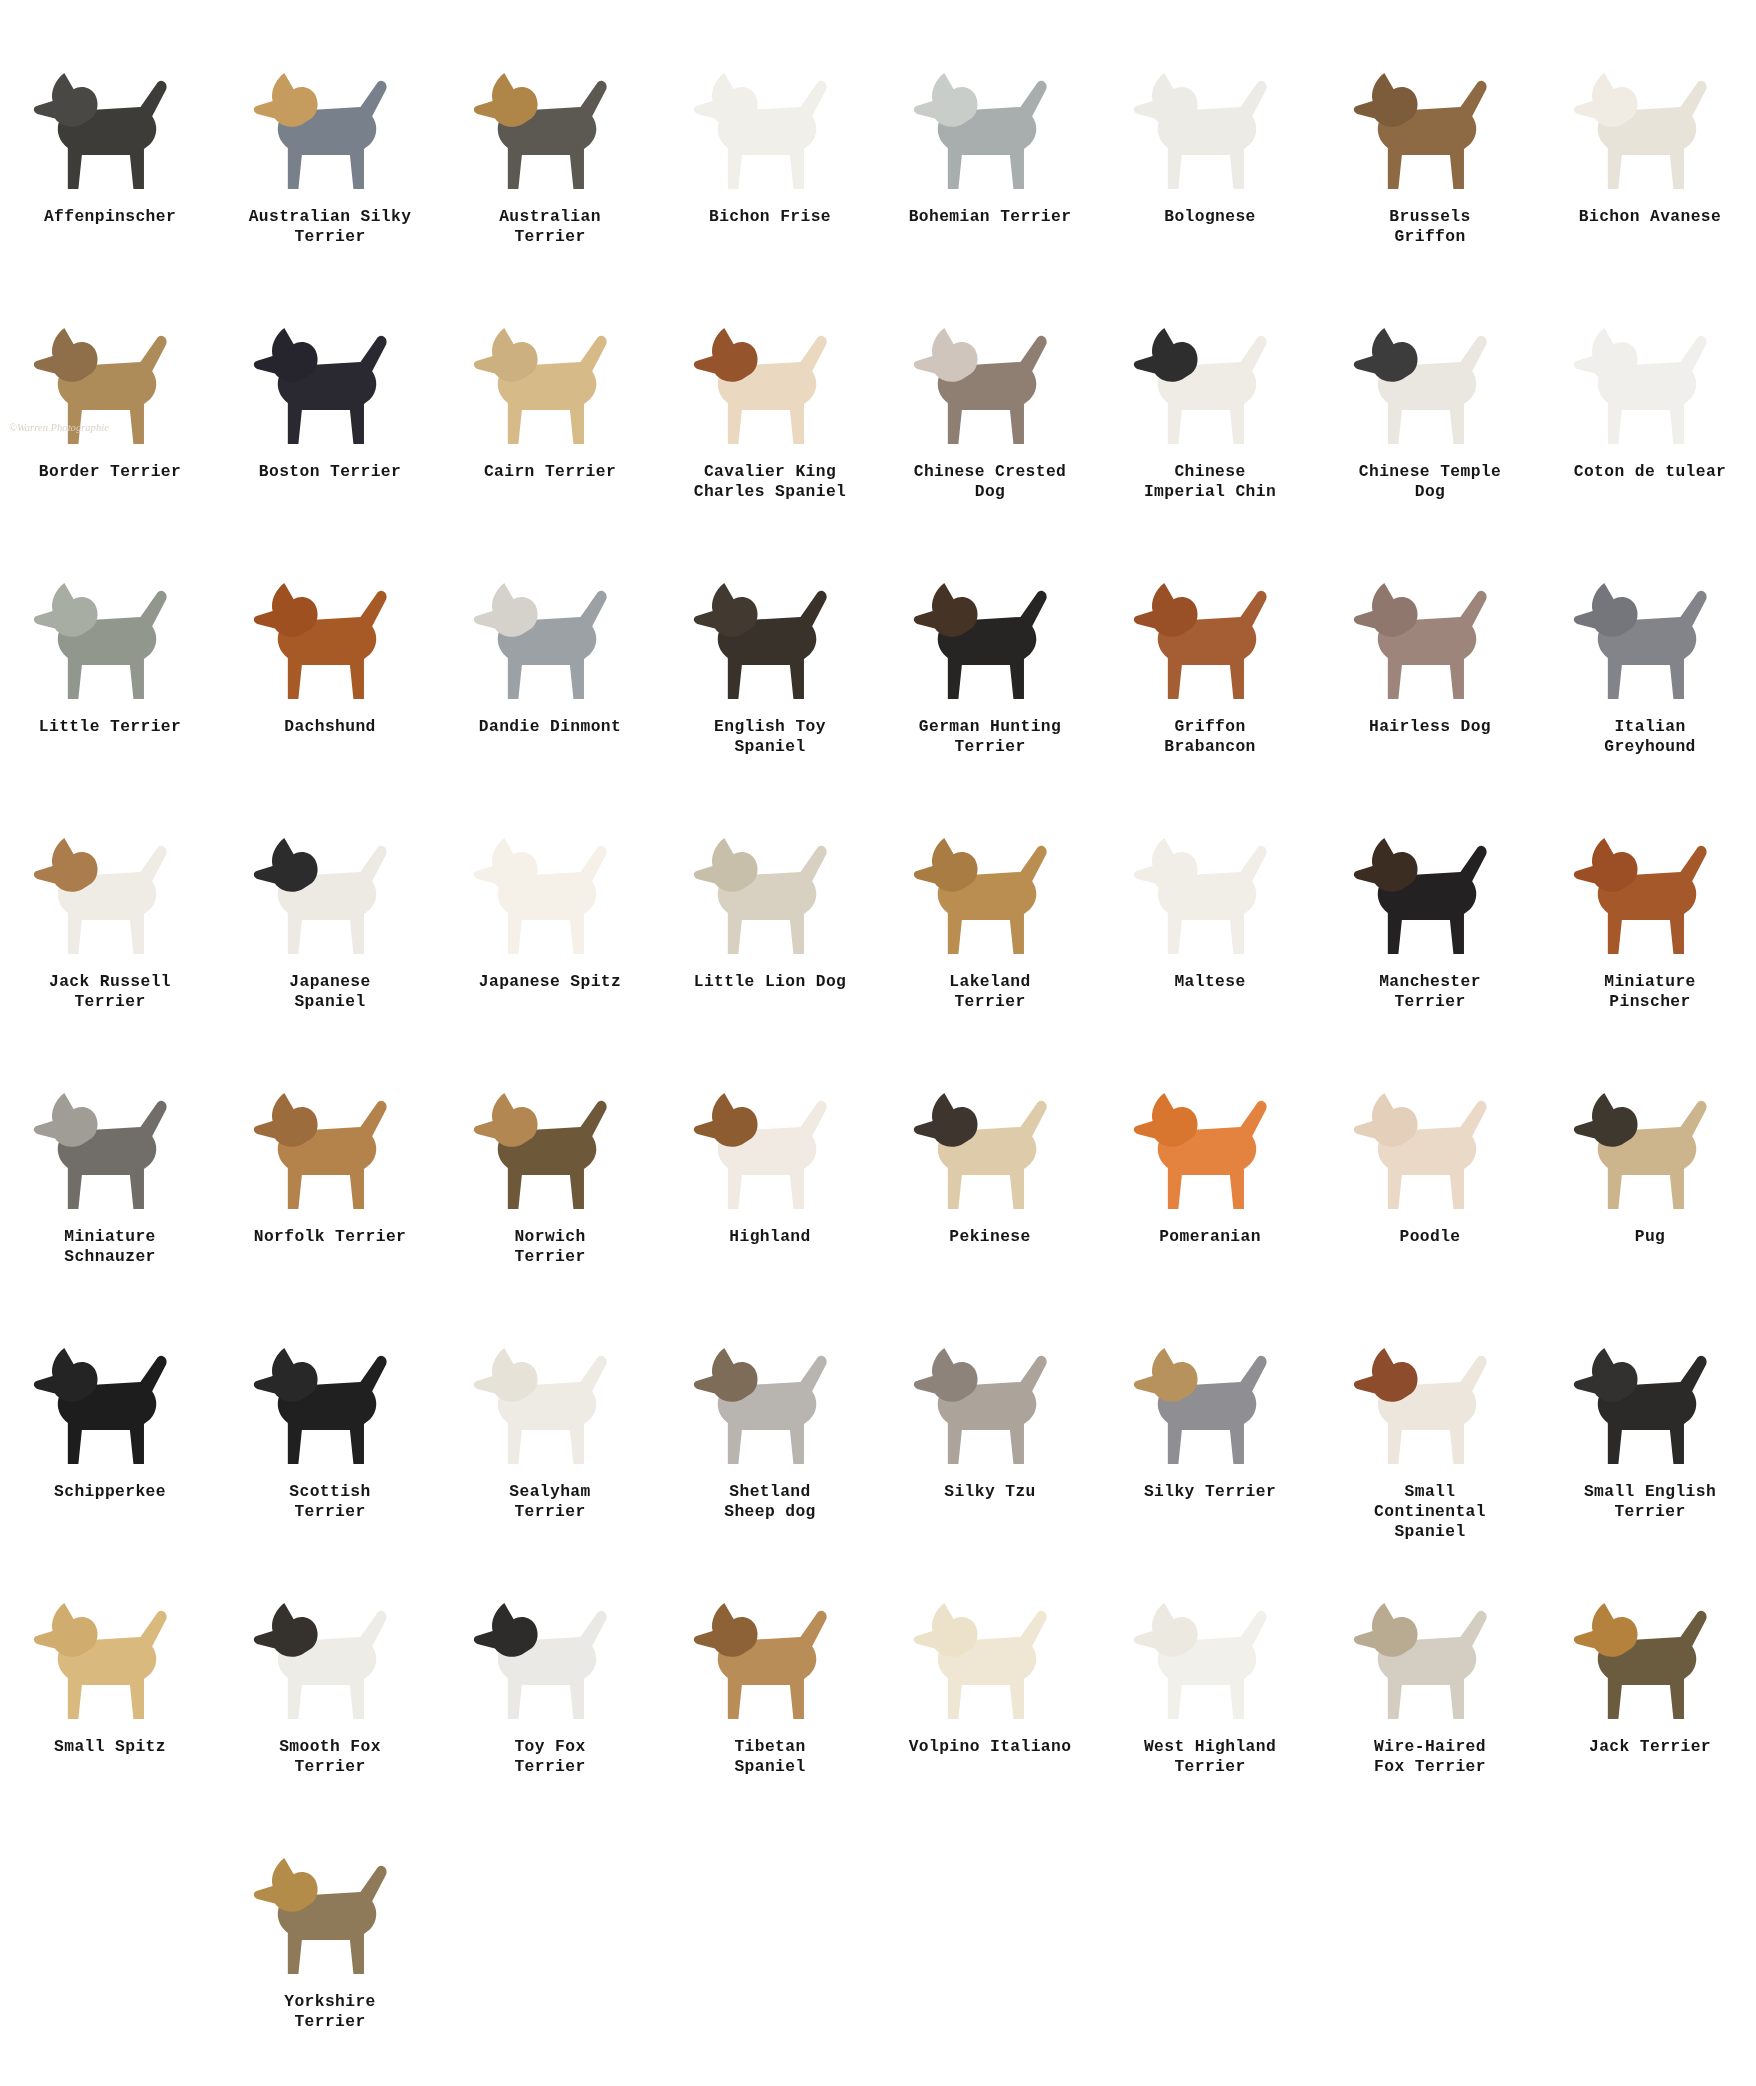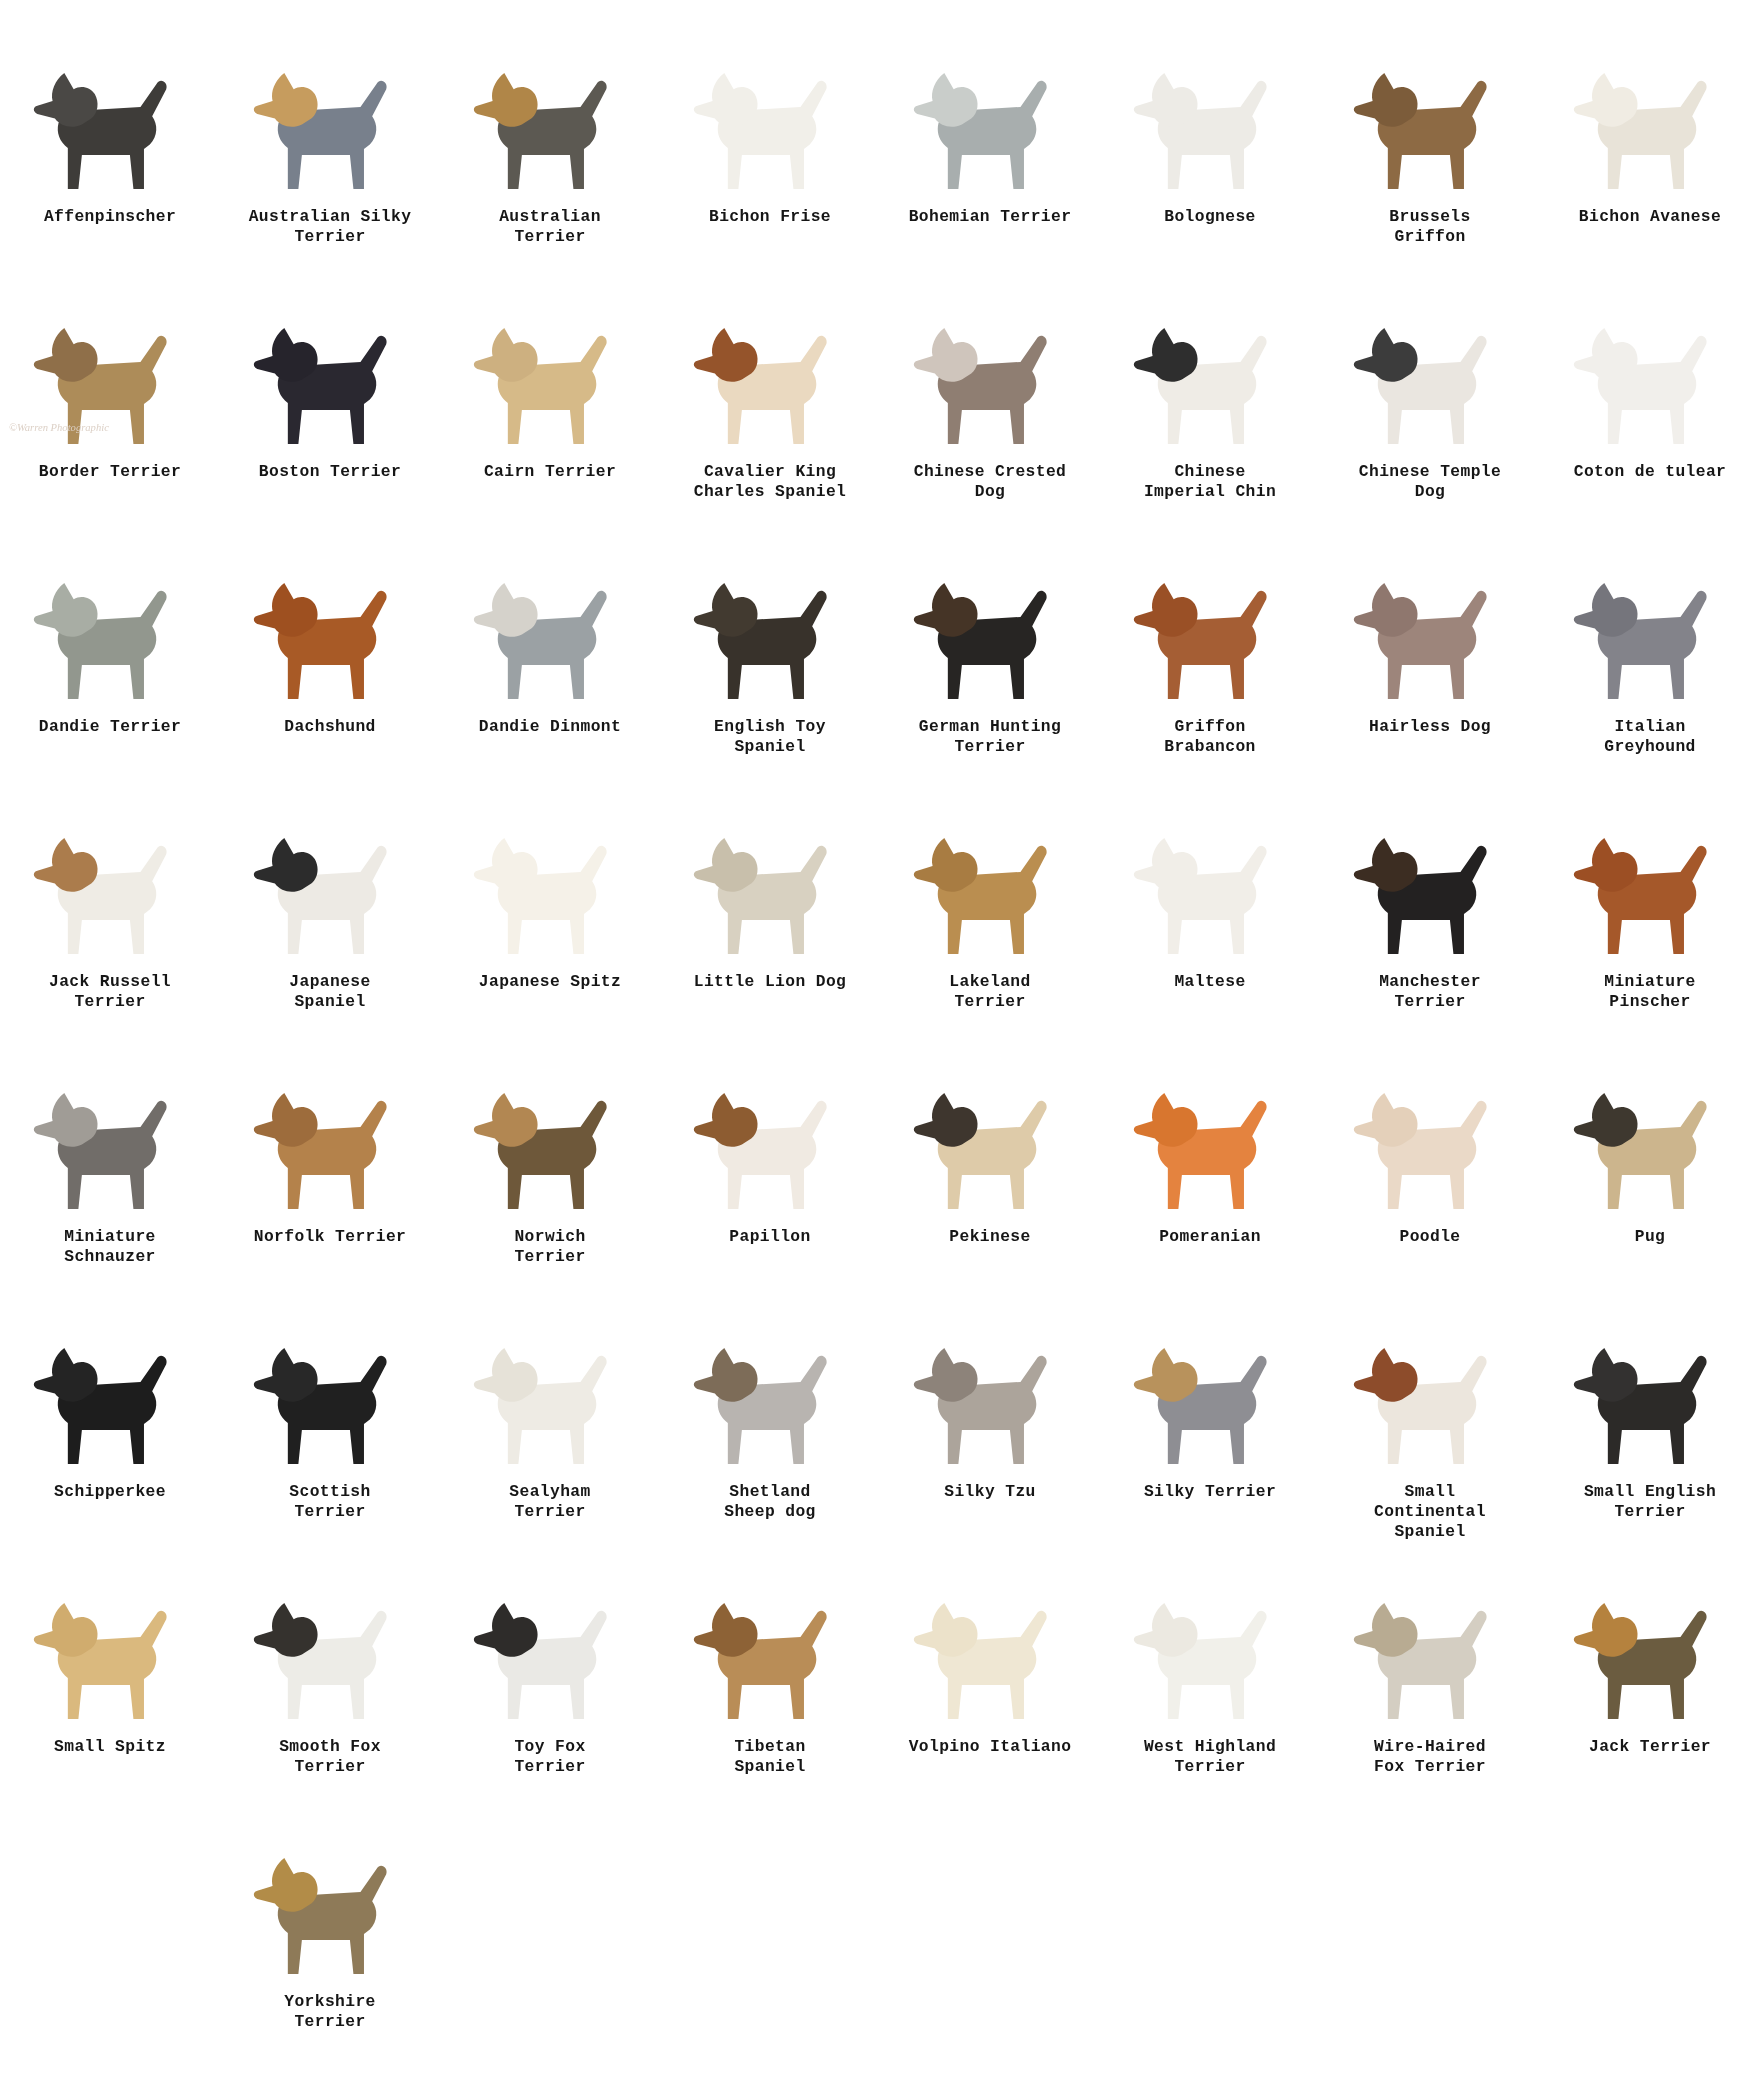--- a/index.html
+++ b/index.html
@@ -252,21 +252,21 @@
   </figure>
 
   <figure class="cell">
     <div class="photo">
       <svg class="dog-svg" viewBox="0 0 140 110" aria-hidden="true">
         <path class="dog-body" d="M46,37 L96,34 L110,14 C113,9 120,13 118,19 L106,42 C111,49 111,59 104,66 L99,70 L99,104 L90,104 L87,75 L46,75 L43,104 L34,104 L34,69 C27,64 24,56 26,48 C28,41 36,37 46,37 Z" fill="#92978e"></path>
         <path class="dog-head" d="M31,5 L39,19 C45,15 53,17 57,23 C61,30 60,39 54,44 L46,49 C38,53 28,51 23,44 L8,40 C4,38 4,34 8,33 L21,29 C19,21 23,11 31,5 Z" fill="#a8ada4"></path>
       </svg>
       <span class="watermark"></span>
     </div>
-    <figcaption class="label">Dandie Terrier</figcaption>
+    <figcaption class="label">Little Terrier</figcaption>
   </figure>
 
   <figure class="cell">
     <div class="photo">
       <svg class="dog-svg" viewBox="0 0 140 110" aria-hidden="true">
         <path class="dog-body" d="M46,37 L96,34 L110,14 C113,9 120,13 118,19 L106,42 C111,49 111,59 104,66 L99,70 L99,104 L90,104 L87,75 L46,75 L43,104 L34,104 L34,69 C27,64 24,56 26,48 C28,41 36,37 46,37 Z" fill="#a85a26"></path>
         <path class="dog-head" d="M31,5 L39,19 C45,15 53,17 57,23 C61,30 60,39 54,44 L46,49 C38,53 28,51 23,44 L8,40 C4,38 4,34 8,33 L21,29 C19,21 23,11 31,5 Z" fill="#9e5020"></path>
       </svg>
       <span class="watermark"></span>
     </div>
@@ -474,21 +474,21 @@
   </figure>
 
   <figure class="cell">
     <div class="photo">
       <svg class="dog-svg" viewBox="0 0 140 110" aria-hidden="true">
         <path class="dog-body" d="M46,37 L96,34 L110,14 C113,9 120,13 118,19 L106,42 C111,49 111,59 104,66 L99,70 L99,104 L90,104 L87,75 L46,75 L43,104 L34,104 L34,69 C27,64 24,56 26,48 C28,41 36,37 46,37 Z" fill="#f0eae2"></path>
         <path class="dog-head" d="M31,5 L39,19 C45,15 53,17 57,23 C61,30 60,39 54,44 L46,49 C38,53 28,51 23,44 L8,40 C4,38 4,34 8,33 L21,29 C19,21 23,11 31,5 Z" fill="#8d5c31"></path>
       </svg>
       <span class="watermark"></span>
     </div>
-    <figcaption class="label">Papillon</figcaption>
+    <figcaption class="label">Highland</figcaption>
   </figure>
 
   <figure class="cell">
     <div class="photo">
       <svg class="dog-svg" viewBox="0 0 140 110" aria-hidden="true">
         <path class="dog-body" d="M46,37 L96,34 L110,14 C113,9 120,13 118,19 L106,42 C111,49 111,59 104,66 L99,70 L99,104 L90,104 L87,75 L46,75 L43,104 L34,104 L34,69 C27,64 24,56 26,48 C28,41 36,37 46,37 Z" fill="#decba9"></path>
         <path class="dog-head" d="M31,5 L39,19 C45,15 53,17 57,23 C61,30 60,39 54,44 L46,49 C38,53 28,51 23,44 L8,40 C4,38 4,34 8,33 L21,29 C19,21 23,11 31,5 Z" fill="#3e362e"></path>
       </svg>
       <span class="watermark"></span>
     </div>

